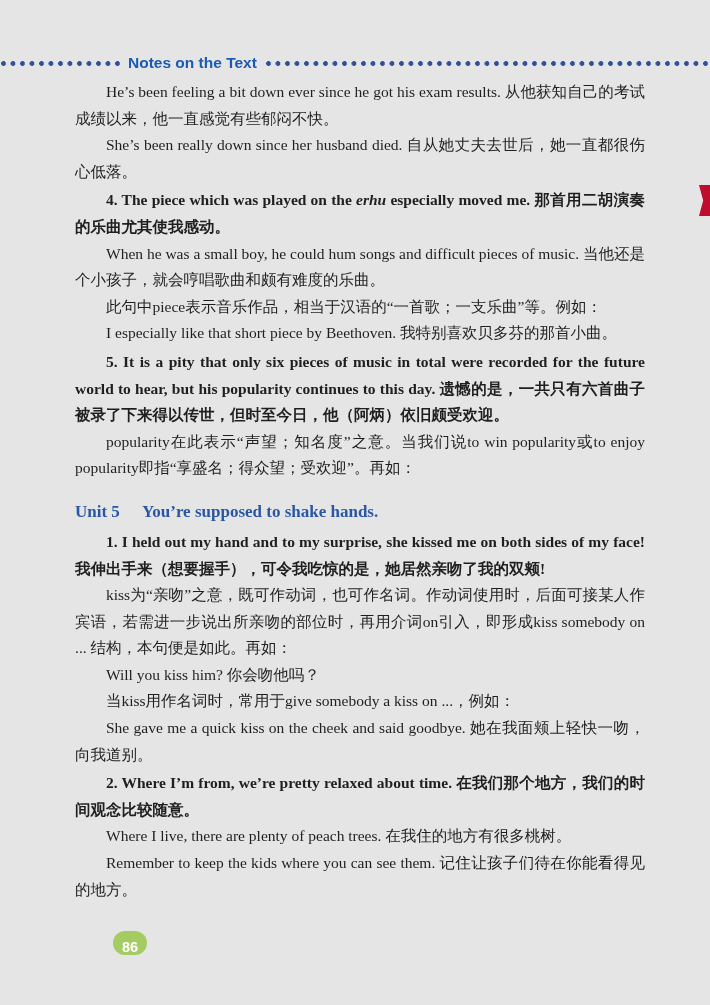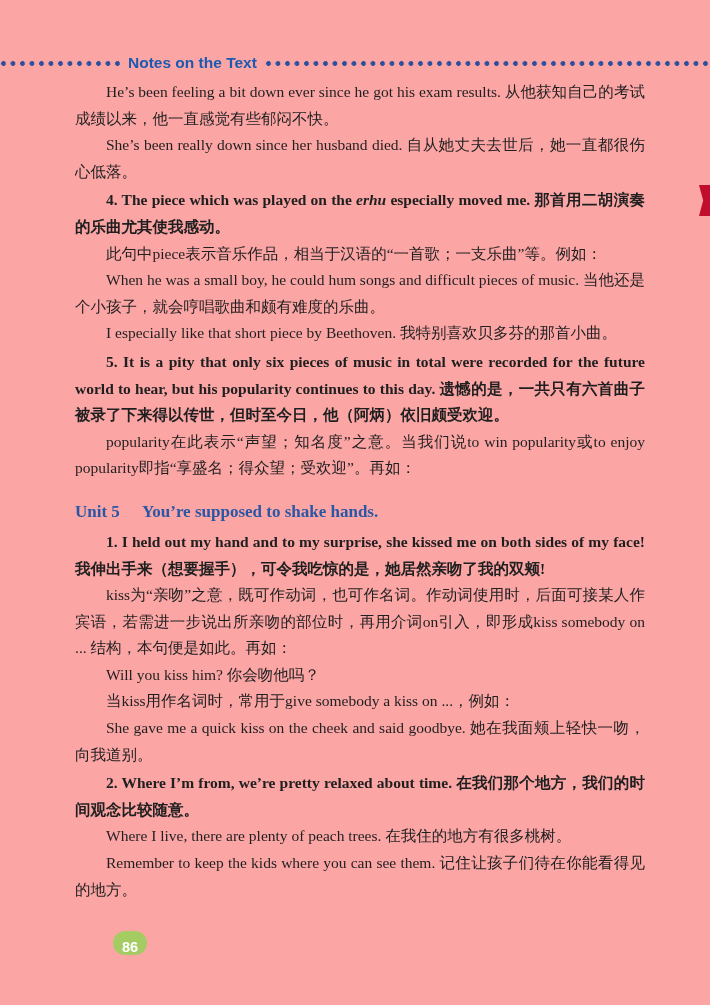--- a/index.html
+++ b/index.html
@@ -1,20 +1,20 @@
 <!DOCTYPE html>
 <html style="--header: #1b5ab3; --dots: #2e4f9c; --unit: #2a57a5; --text: #1f1f1f; --badge: #a5cc62; --tab: #c00d2e;"><head>
 <meta charset="utf-8">
 <style>
   html,body{margin:0;padding:0;}
   body{
     width:710px;height:1005px;background:#ffffff;position:relative;overflow:hidden;
     font-family:"Liberation Serif","DejaVu Serif",serif;color:var(--text,#1f1f1f);
   }
-  .page{position:absolute;inset:0;background:#fca5a5;}
+  .page{position:absolute;inset:0;background:#e5e5e5;}
   
   .header-rule{position:absolute;top:54px;left:0;right:0;height:18px;display:flex;align-items:center;}
   .dots{height:7px;background-image:radial-gradient(circle at 3.5px 3.5px,var(--dots,#2e4f9c) 2.1px,transparent 2.7px);background-size:9.5px 7px;background-repeat:repeat-x;}
   .dots-left{width:122px;}
   .dots-right{flex:1;}
   .header-title{
     font-family:"Liberation Sans","DejaVu Sans",sans-serif;font-weight:700;
     font-size:15.5px;color:var(--header,#1b5ab3);margin:0 8px 0 6px;white-space:nowrap;
   }
   
@@ -54,22 +54,22 @@
     <span class="header-title">Notes on the Text</span>
     <span class="dots dots-right"></span>
   </div>
 
   <div class="edge-tab"></div>
 
   <div class="content">
       <p class="para"><span>He’s been feeling a bit down ever since he got his exam results. 从他获知自己的考试成绩以来，他一直感觉有些郁闷不快。</span></p>
       <p class="para"><span>She’s been really down since her husband died. 自从她丈夫去世后，她一直都很伤心低落。</span></p>
       <p class="para key-point"><span>4.  The piece which was played on the </span><span class="it">erhu</span><span> especially moved me. 那首用二胡演奏的乐曲尤其使我感动。</span></p>
+      <p class="para"><span>When he was a small boy, he could hum songs and difficult pieces of music. 当他还是个小孩子，就会哼唱歌曲和颇有难度的乐曲。</span></p>
       <p class="para"><span>此句中piece表示音乐作品，相当于汉语的“一首歌；一支乐曲”等。例如：</span></p>
-      <p class="para"><span>When he was a small boy, he could hum songs and difficult pieces of music. 当他还是个小孩子，就会哼唱歌曲和颇有难度的乐曲。</span></p>
       <p class="para"><span>I especially like that short piece by Beethoven. 我特别喜欢贝多芬的那首小曲。</span></p>
       <p class="para key-point"><span>5.  It is a pity that only six pieces of music in total were recorded for the future world to hear, but his popularity continues to this day. 遗憾的是，一共只有六首曲子被录了下来得以传世，但时至今日，他（阿炳）依旧颇受欢迎。</span></p>
       <p class="para"><span>popularity在此表示“声望；知名度”之意。当我们说to win popularity或to enjoy popularity即指“享盛名；得众望；受欢迎”。再如：</span></p>
       <div class="unit-heading"><span class="unit-label">Unit 5</span><span>You’re supposed to shake hands.</span></div>
       <p class="para key-point"><span>1.  I held out my hand and to my surprise, she kissed me on both sides of my face! 我伸出手来（想要握手），可令我吃惊的是，她居然亲吻了我的双颊!</span></p>
       <p class="para"><span>kiss为“亲吻”之意，既可作动词，也可作名词。作动词使用时，后面可接某人作宾语，若需进一步说出所亲吻的部位时，再用介词on引入，即形成kiss somebody on ... 结构，本句便是如此。再如：</span></p>
       <p class="para"><span>Will you kiss him? 你会吻他吗？</span></p>
       <p class="para"><span>当kiss用作名词时，常用于give somebody a kiss on ...，例如：</span></p>
       <p class="para"><span>She gave me a quick kiss on the cheek and said goodbye. 她在我面颊上轻快一吻，向我道别。</span></p>
       <p class="para key-point"><span>2.  Where I’m from, we’re pretty relaxed about time. 在我们那个地方，我们的时间观念比较随意。</span></p>

